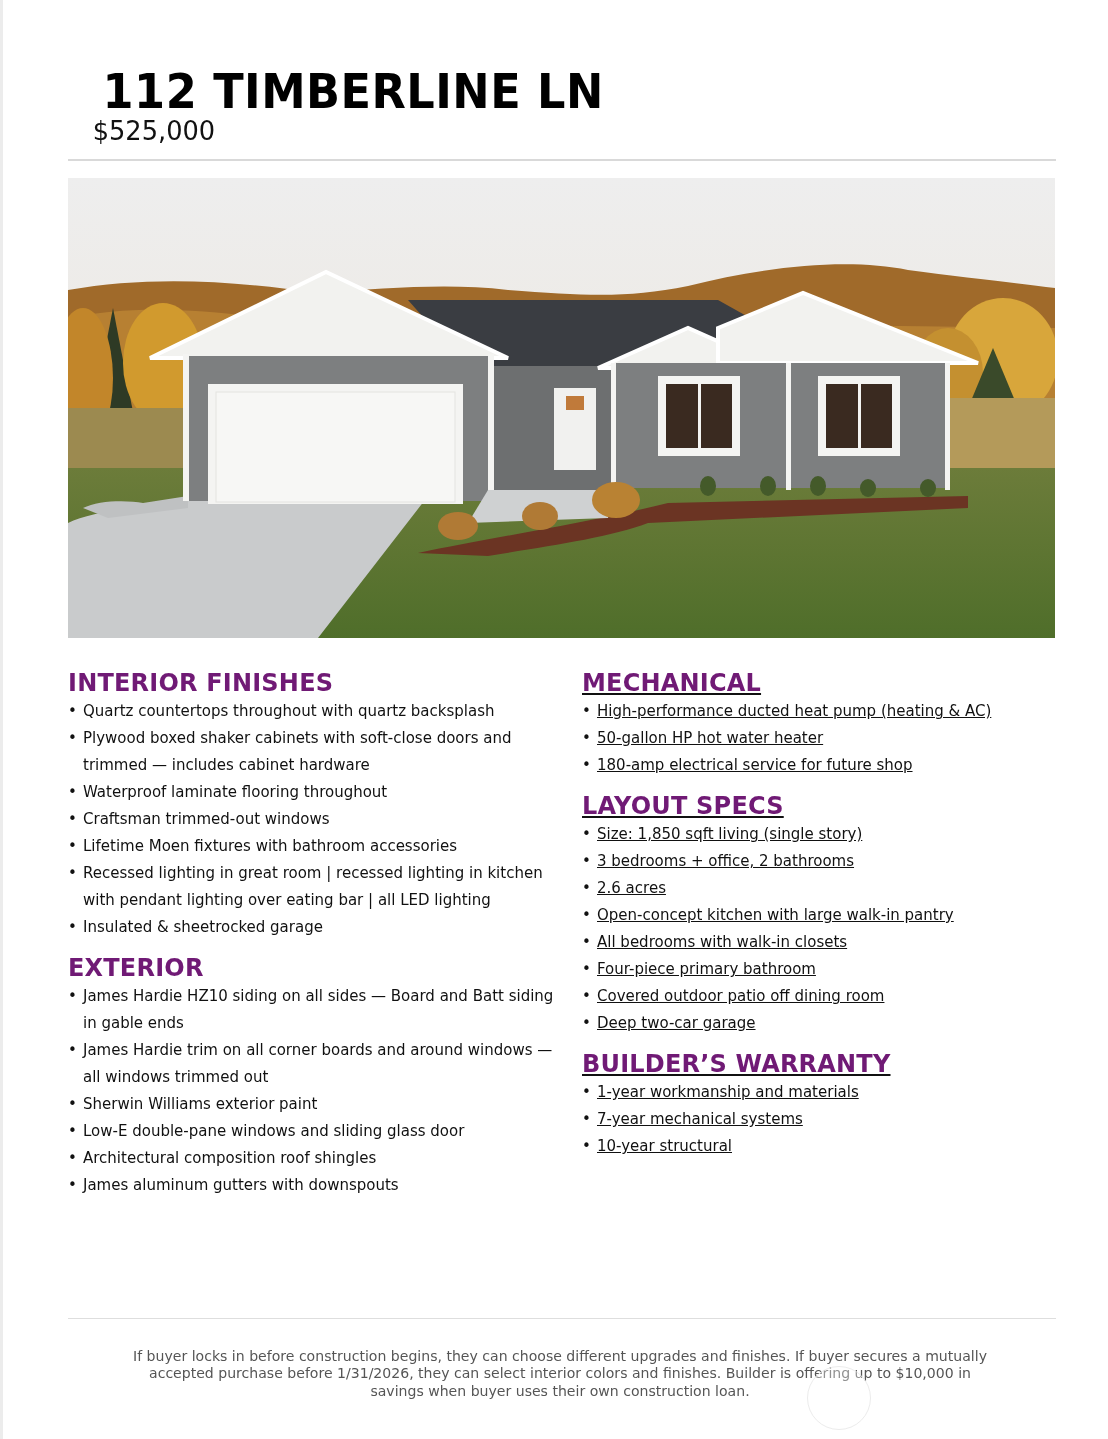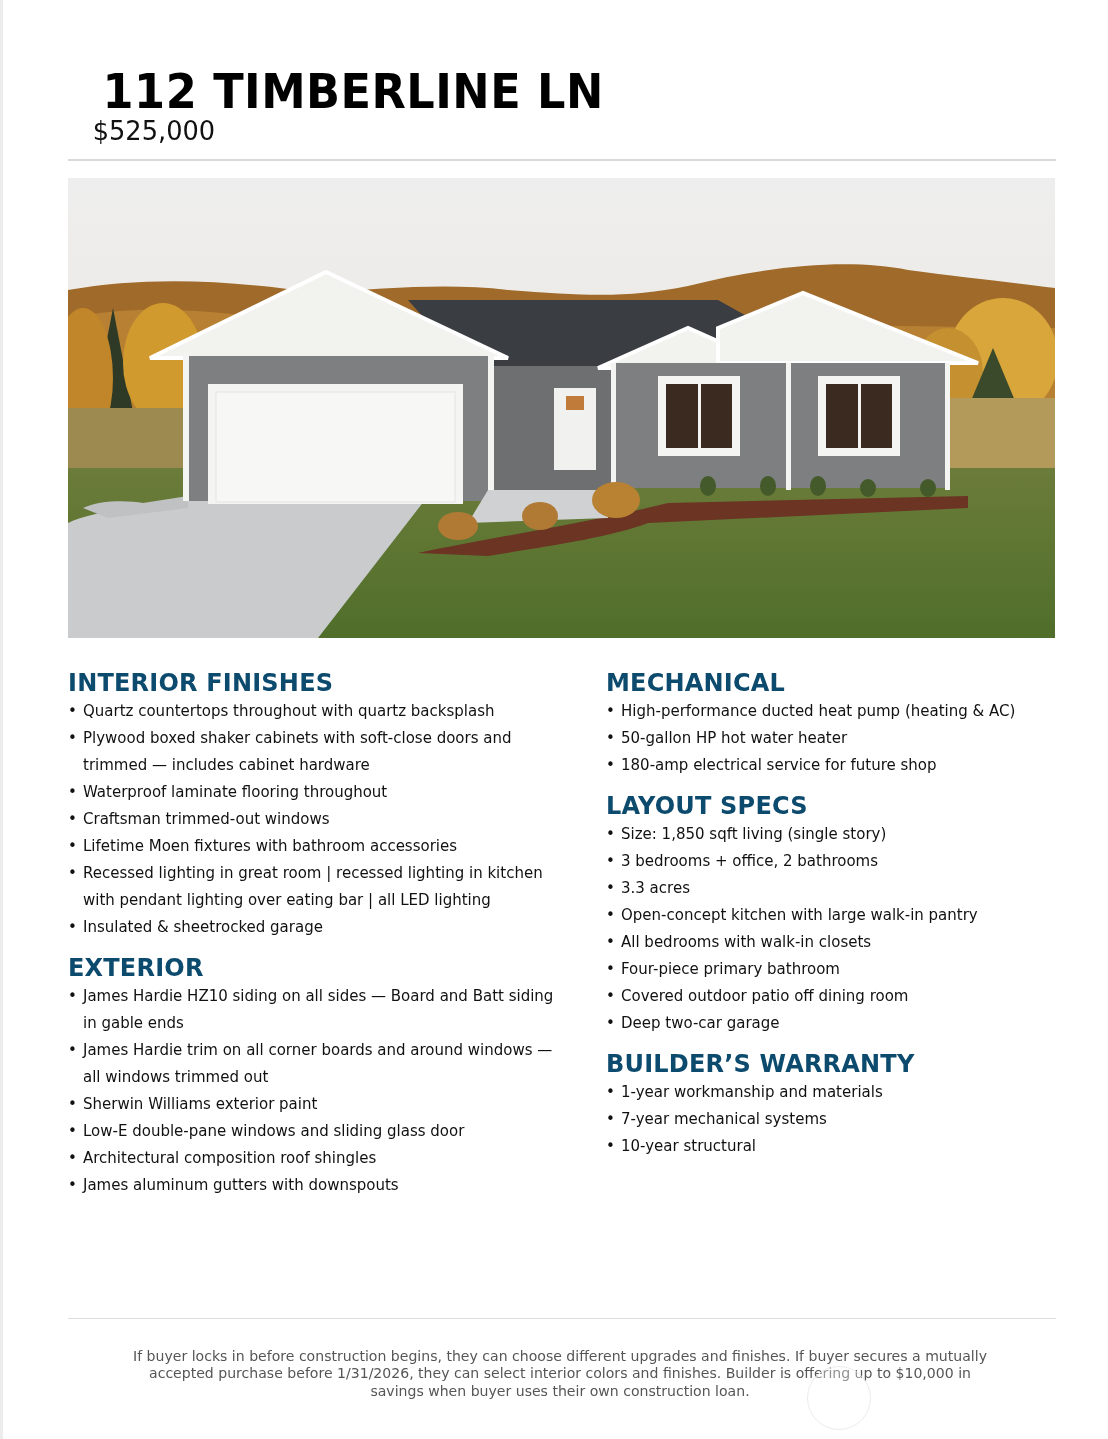--- a/index.html
+++ b/index.html
@@ -66,28 +66,28 @@
       overflow: hidden;
       background: #e9e8e4;
     }
     .photo svg { display: block; }
 
     .col {
       position: absolute;
       top: 668px;
     }
     .col.left { left: 68px; width: 500px; }
-    .col.right { left: 606px; width: 500px; }
+    .col.right { left: 582px; width: 500px; text-decoration: underline; }
 
     .section-title {
       font-family: "DejaVu Sans", sans-serif;
       font-weight: bold;
       font-size: 24px;
       line-height: 30px;
-      color: #0c4a6e;
+      color: #701a75;
       margin: 0;
       letter-spacing: 0.2px;
     }
     .bullets {
       list-style: none;
       margin: 0;
       padding: 0;
     }
     .bullets li {
       position: relative;
@@ -249,21 +249,21 @@
       <li>High-performance ducted heat pump (heating &amp; AC)</li>
       <li>50-gallon HP hot water heater</li>
       <li>180-amp electrical service for future shop</li>
     </ul>
   </section>
   <section class="section">
     <h2 class="section-title">LAYOUT SPECS</h2>
     <ul class="bullets">
       <li>Size: 1,850 sqft living (single story)</li>
       <li>3 bedrooms + office, 2 bathrooms</li>
-      <li>3.3 acres</li>
+      <li>2.6 acres</li>
       <li>Open-concept kitchen with large walk-in pantry</li>
       <li>All bedrooms with walk-in closets</li>
       <li>Four-piece primary bathroom</li>
       <li>Covered outdoor patio off dining room</li>
       <li>Deep two-car garage</li>
     </ul>
   </section>
   <section class="section">
     <h2 class="section-title">BUILDER’S WARRANTY</h2>
     <ul class="bullets">

